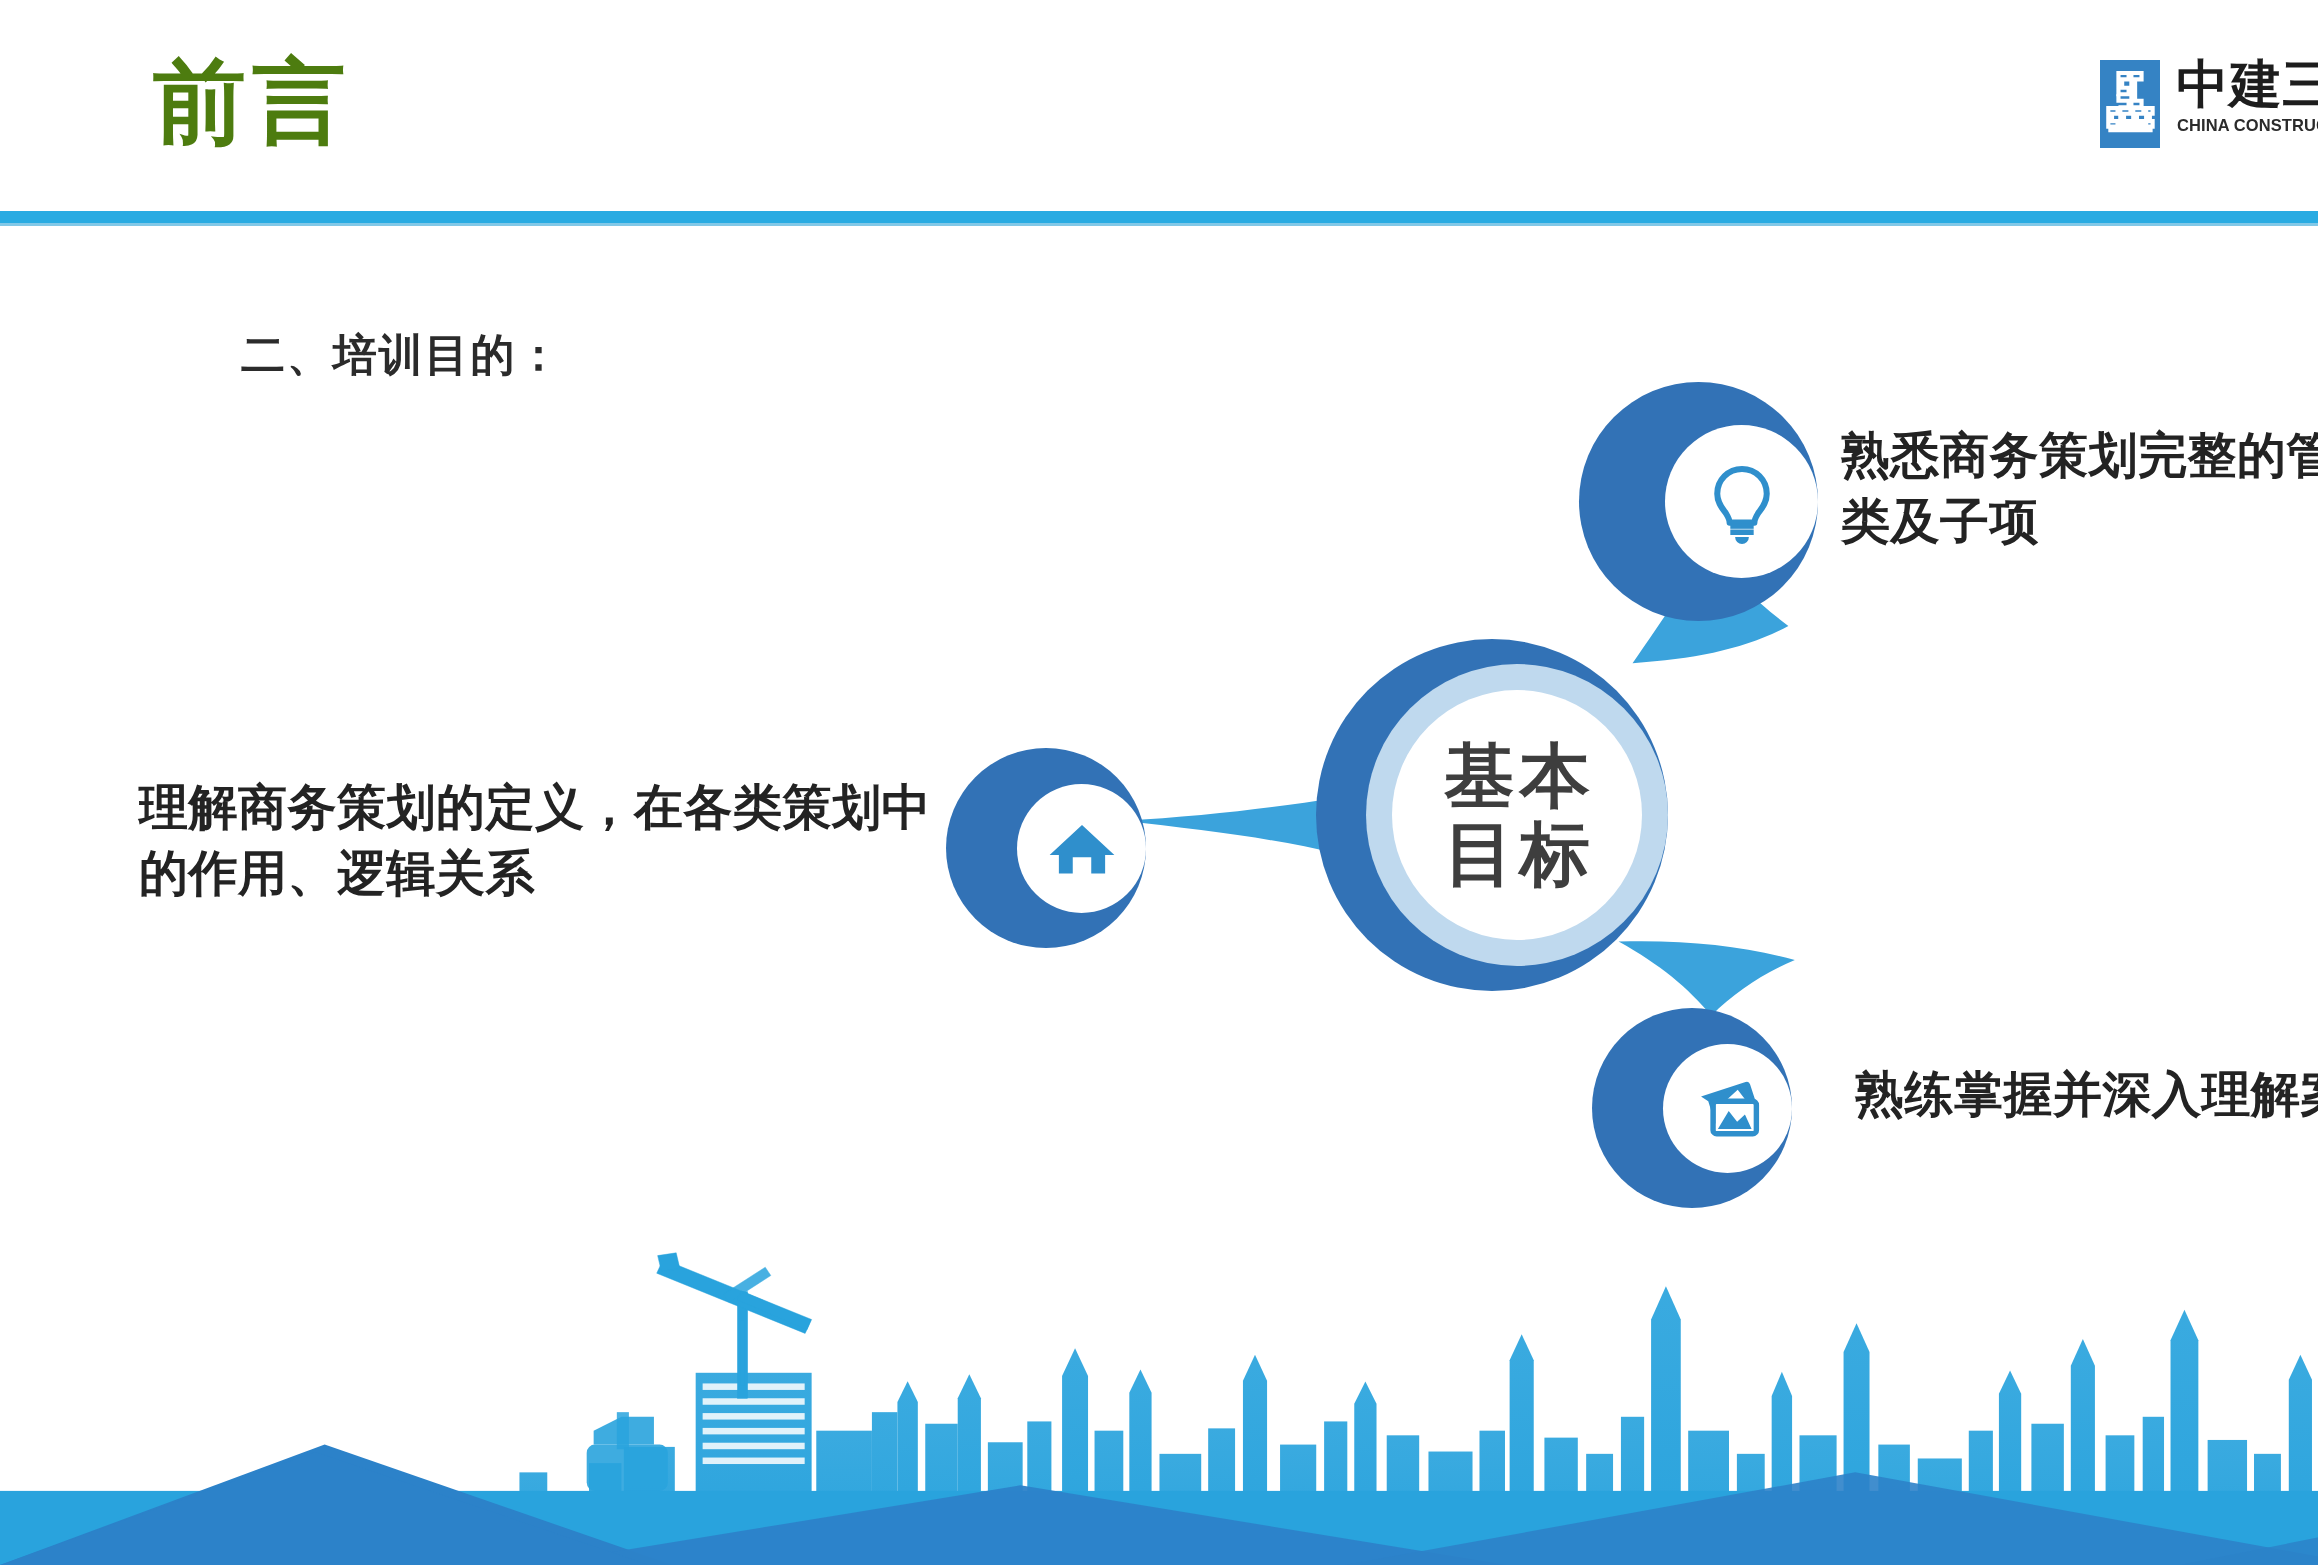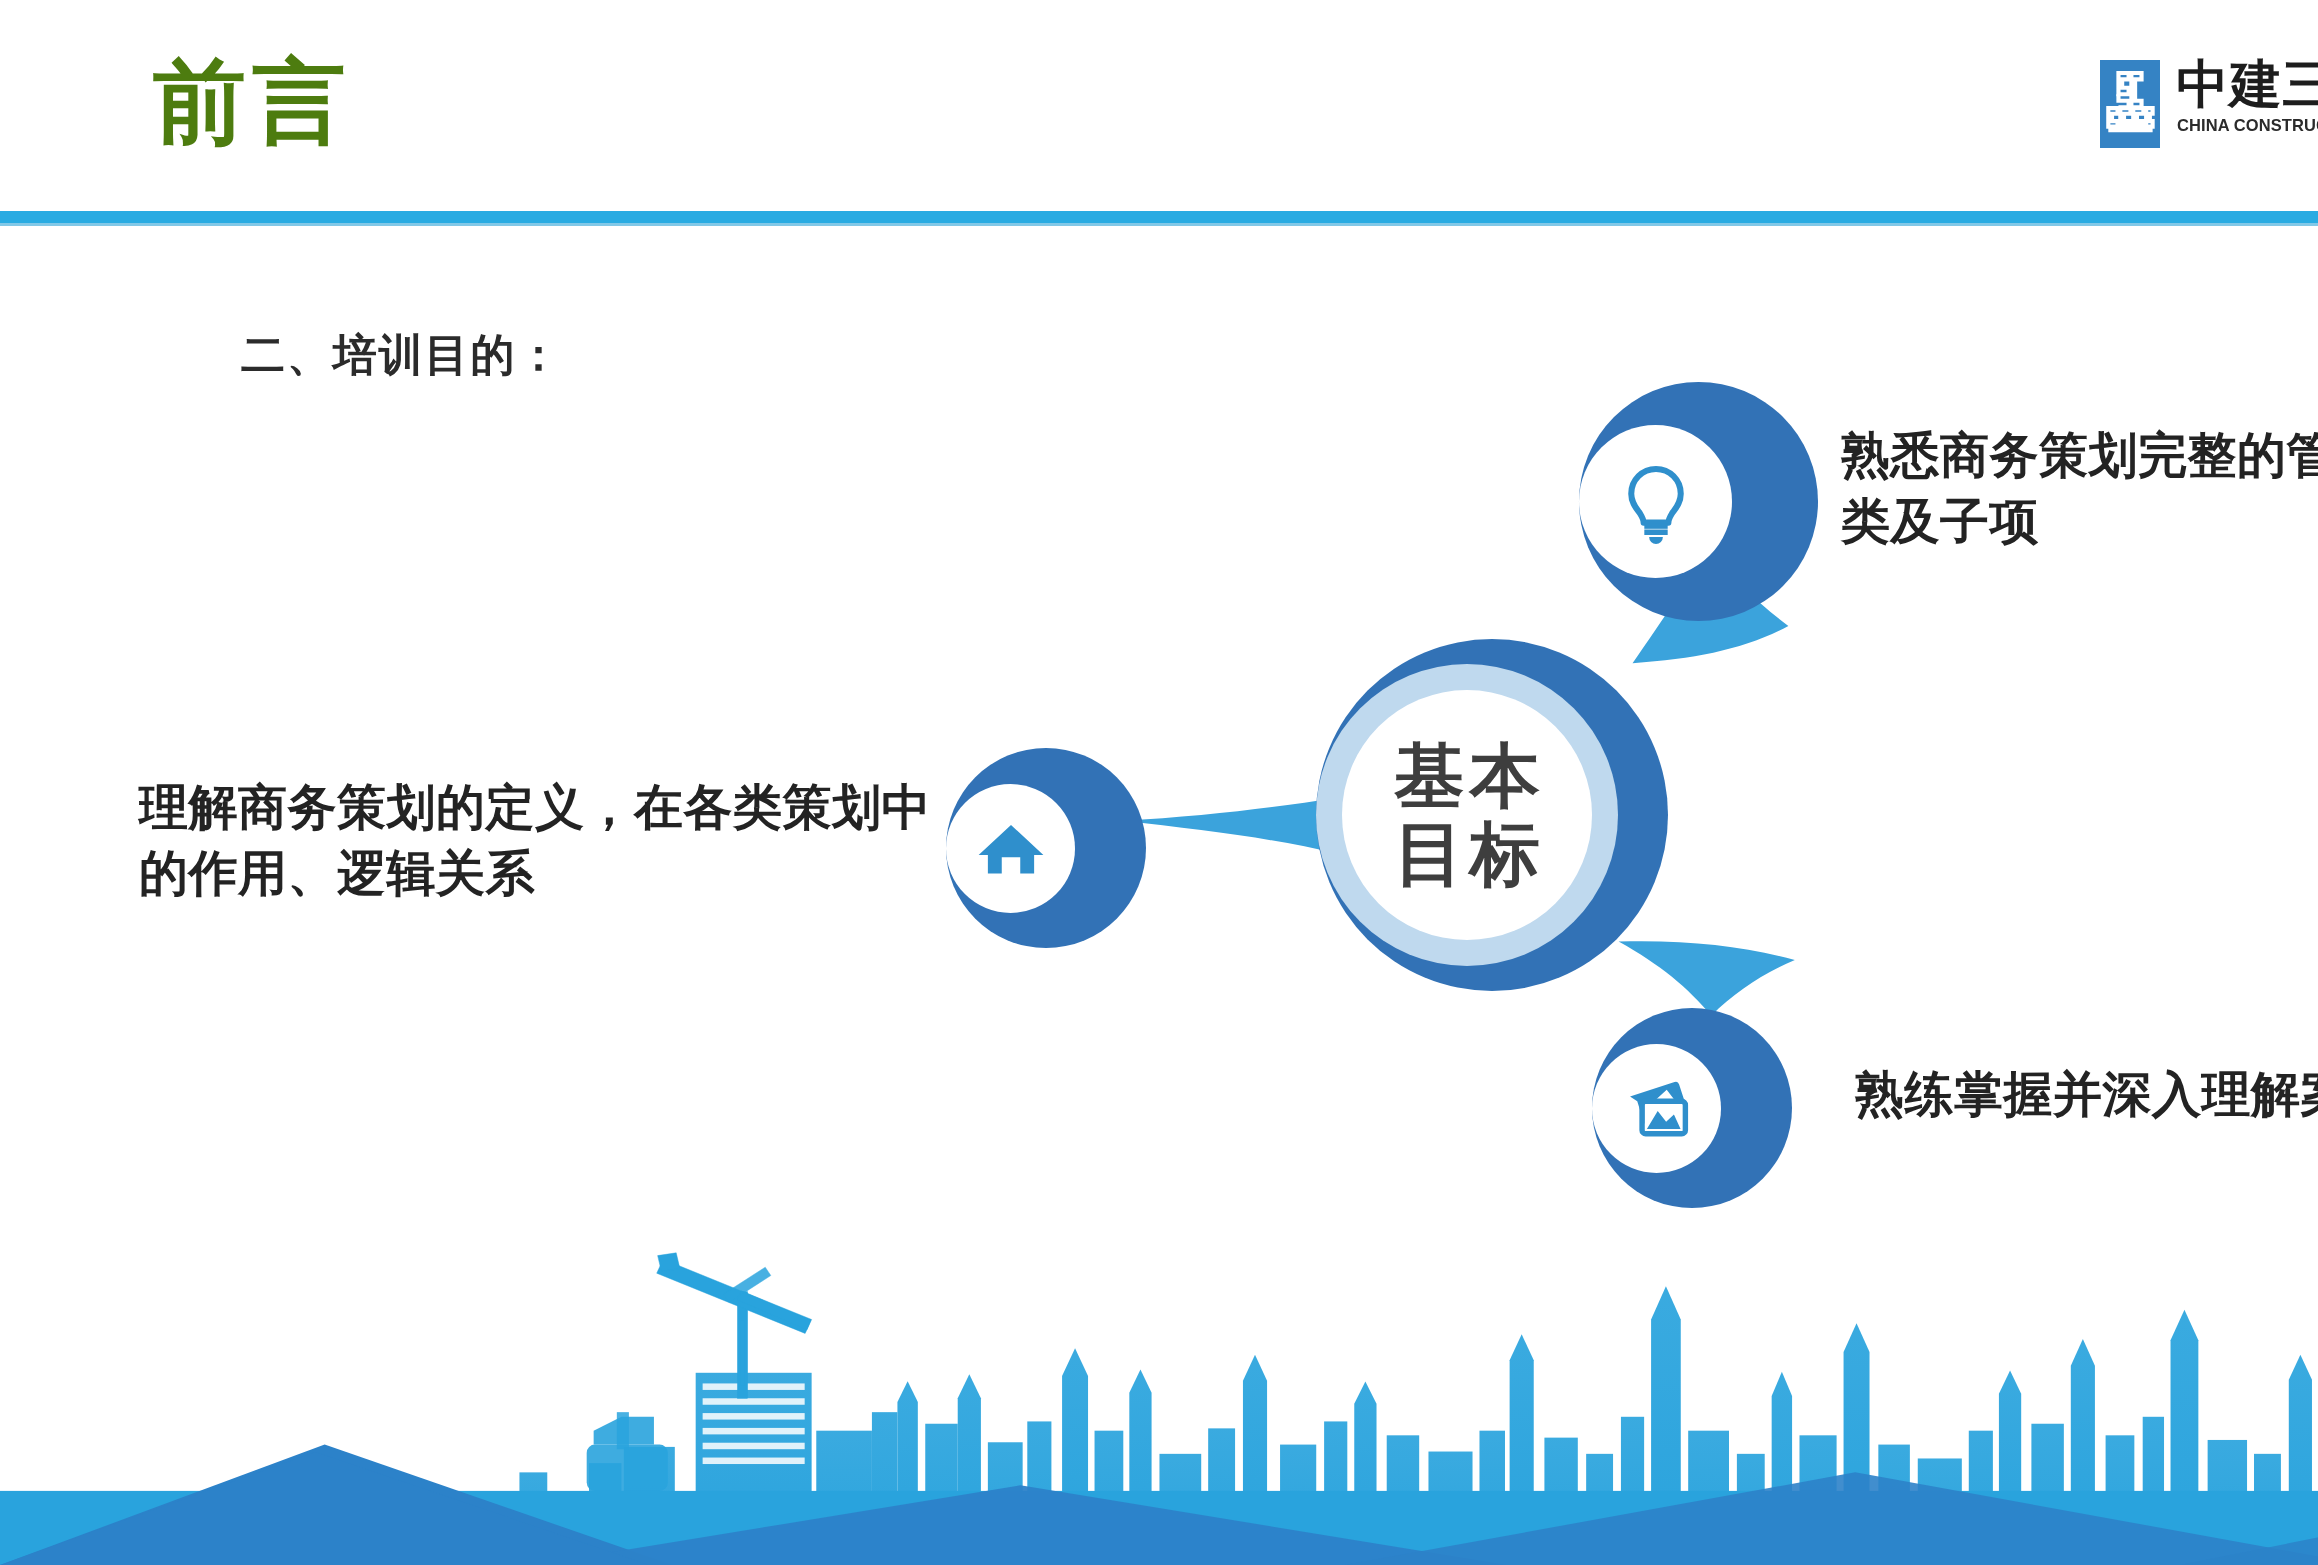--- a/index.html
+++ b/index.html
@@ -42,21 +42,21 @@
     position:absolute;left:241px;top:297px;
     font-size:44px;line-height:1;font-weight:700;color:#2b2b2b;letter-spacing:1.9px;
     font-family:"DejaVu Sans","Liberation Sans",sans-serif;
     margin-top:36px;
   }
 
   
   #diagram{position:absolute;left:0;top:0;width:2792px;height:1280px;pointer-events:none;}
   #diagram svg{width:100%;height:100%;display:block;}
 
-  .node{position:absolute;border-radius:50%;display:flex;align-items:center;justify-content:flex-start;}
+  .node{position:absolute;border-radius:50%;display:flex;align-items:center;justify-content:flex-end;}
 
   
   #node-center{
     left:1316px;top:639px;width:352px;height:352px;
     background:#3272b6;
   }
   #node-center .ring2{
     width:302px;height:302px;border-radius:50%;background:#bfd9ee;
     display:flex;align-items:center;justify-content:center;
   }

